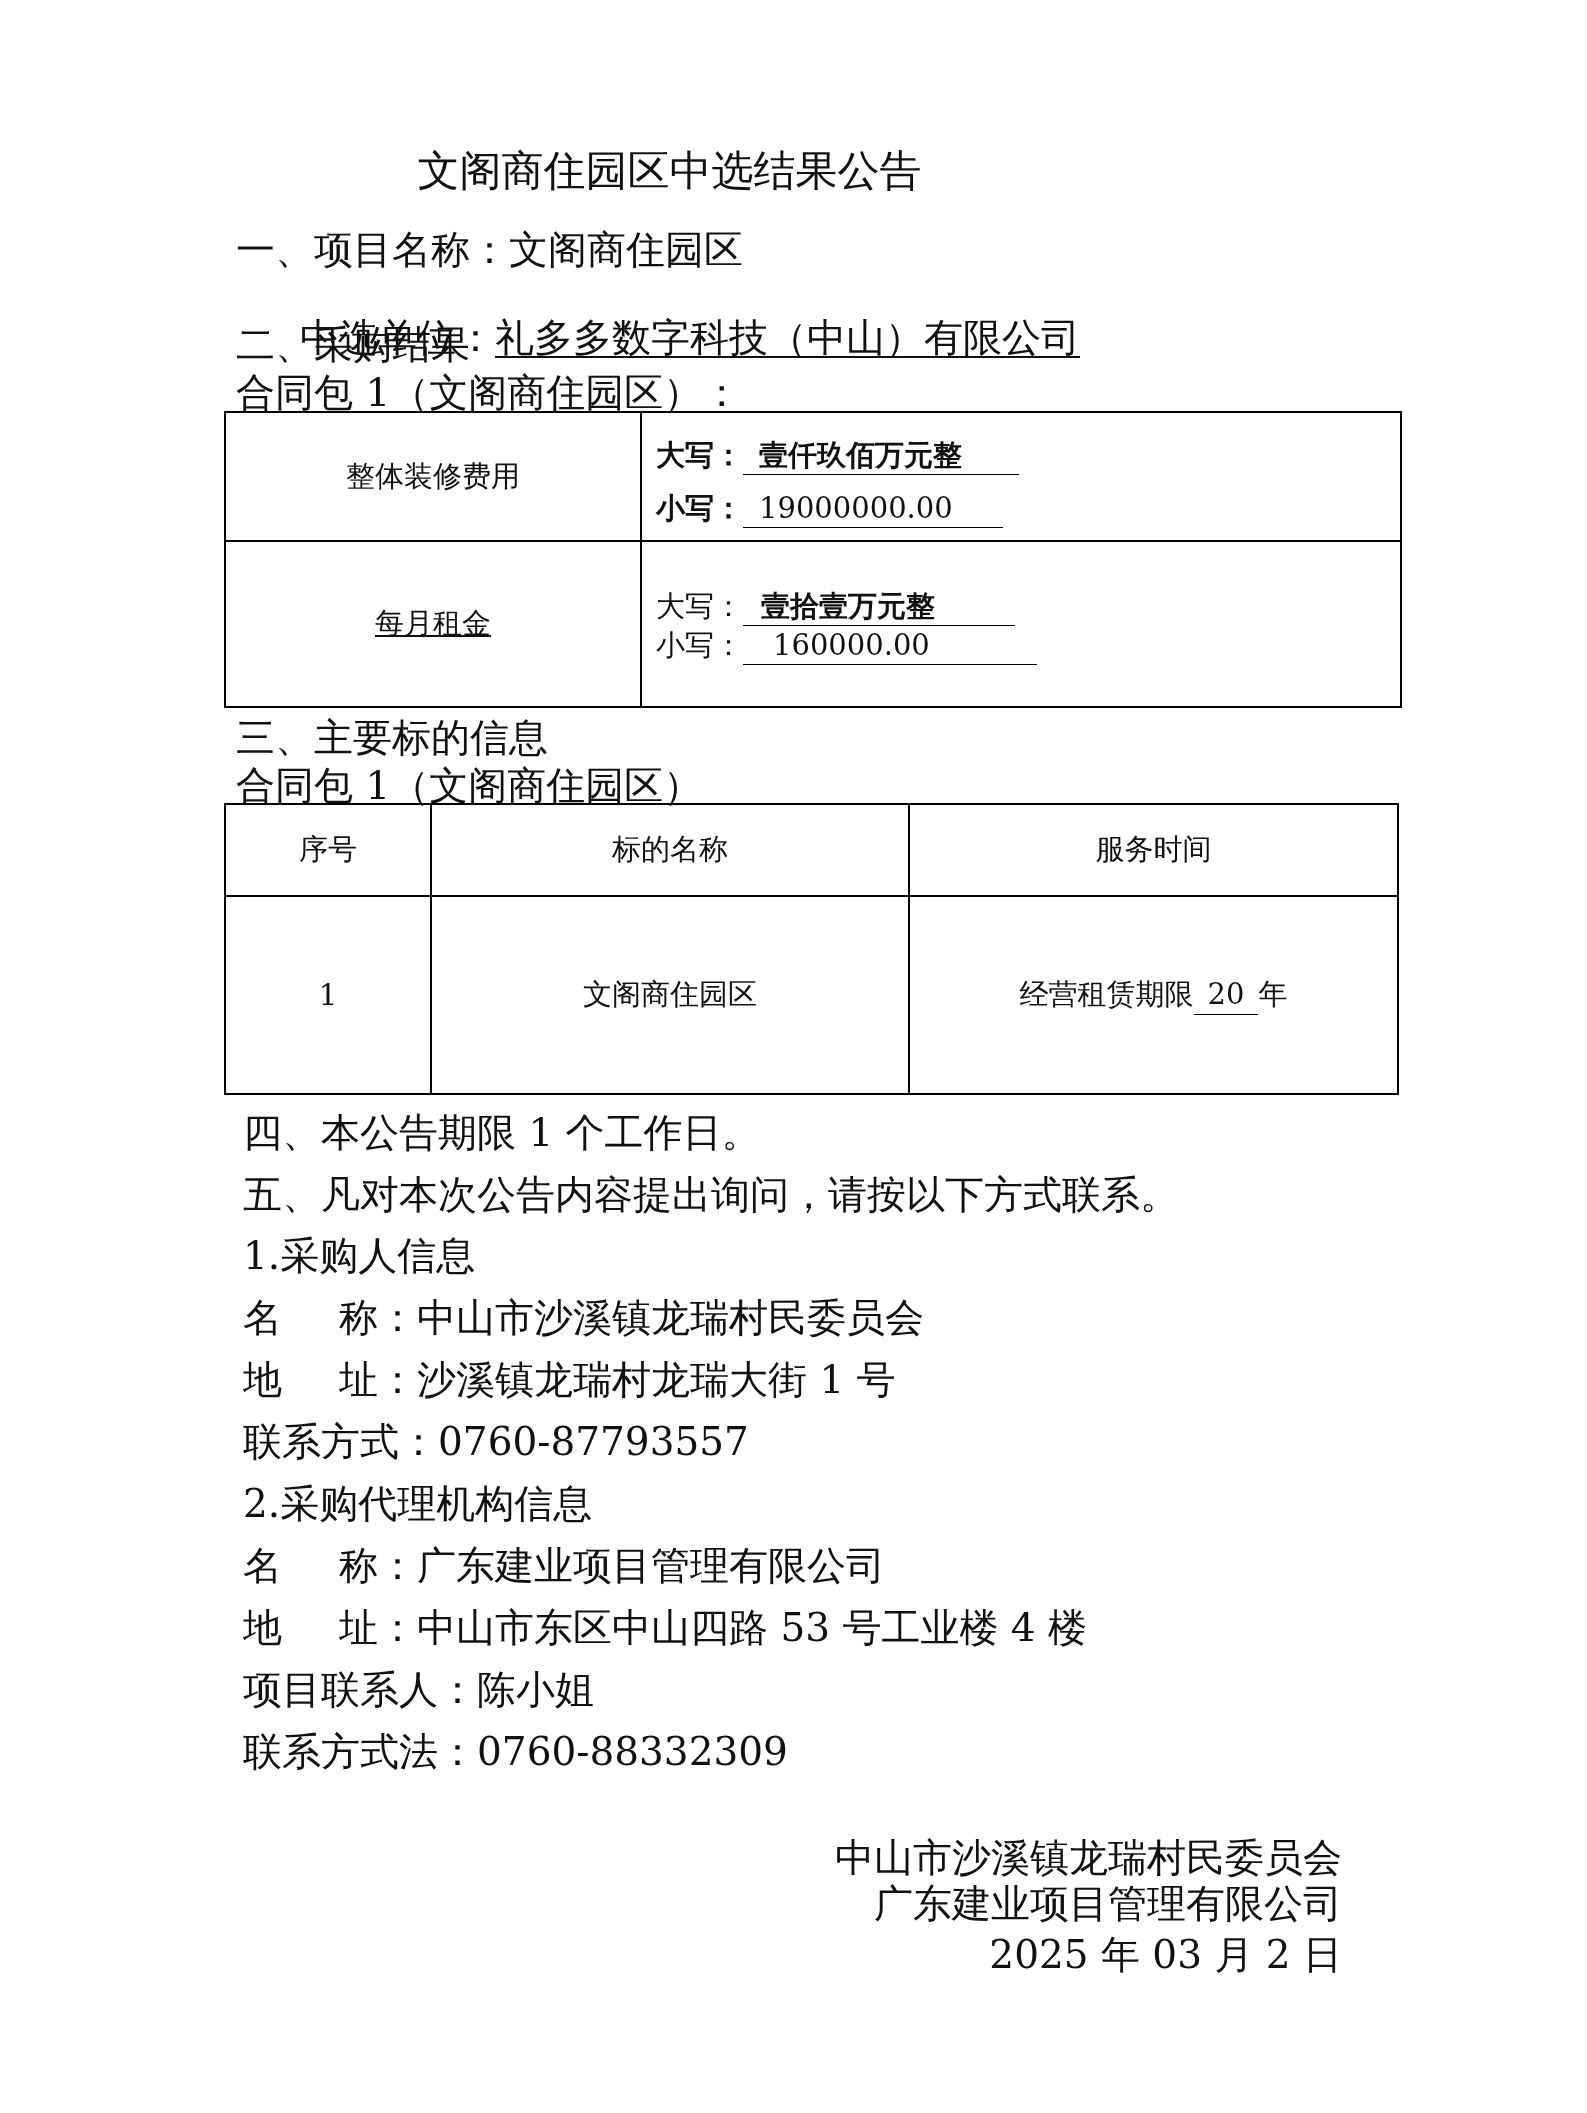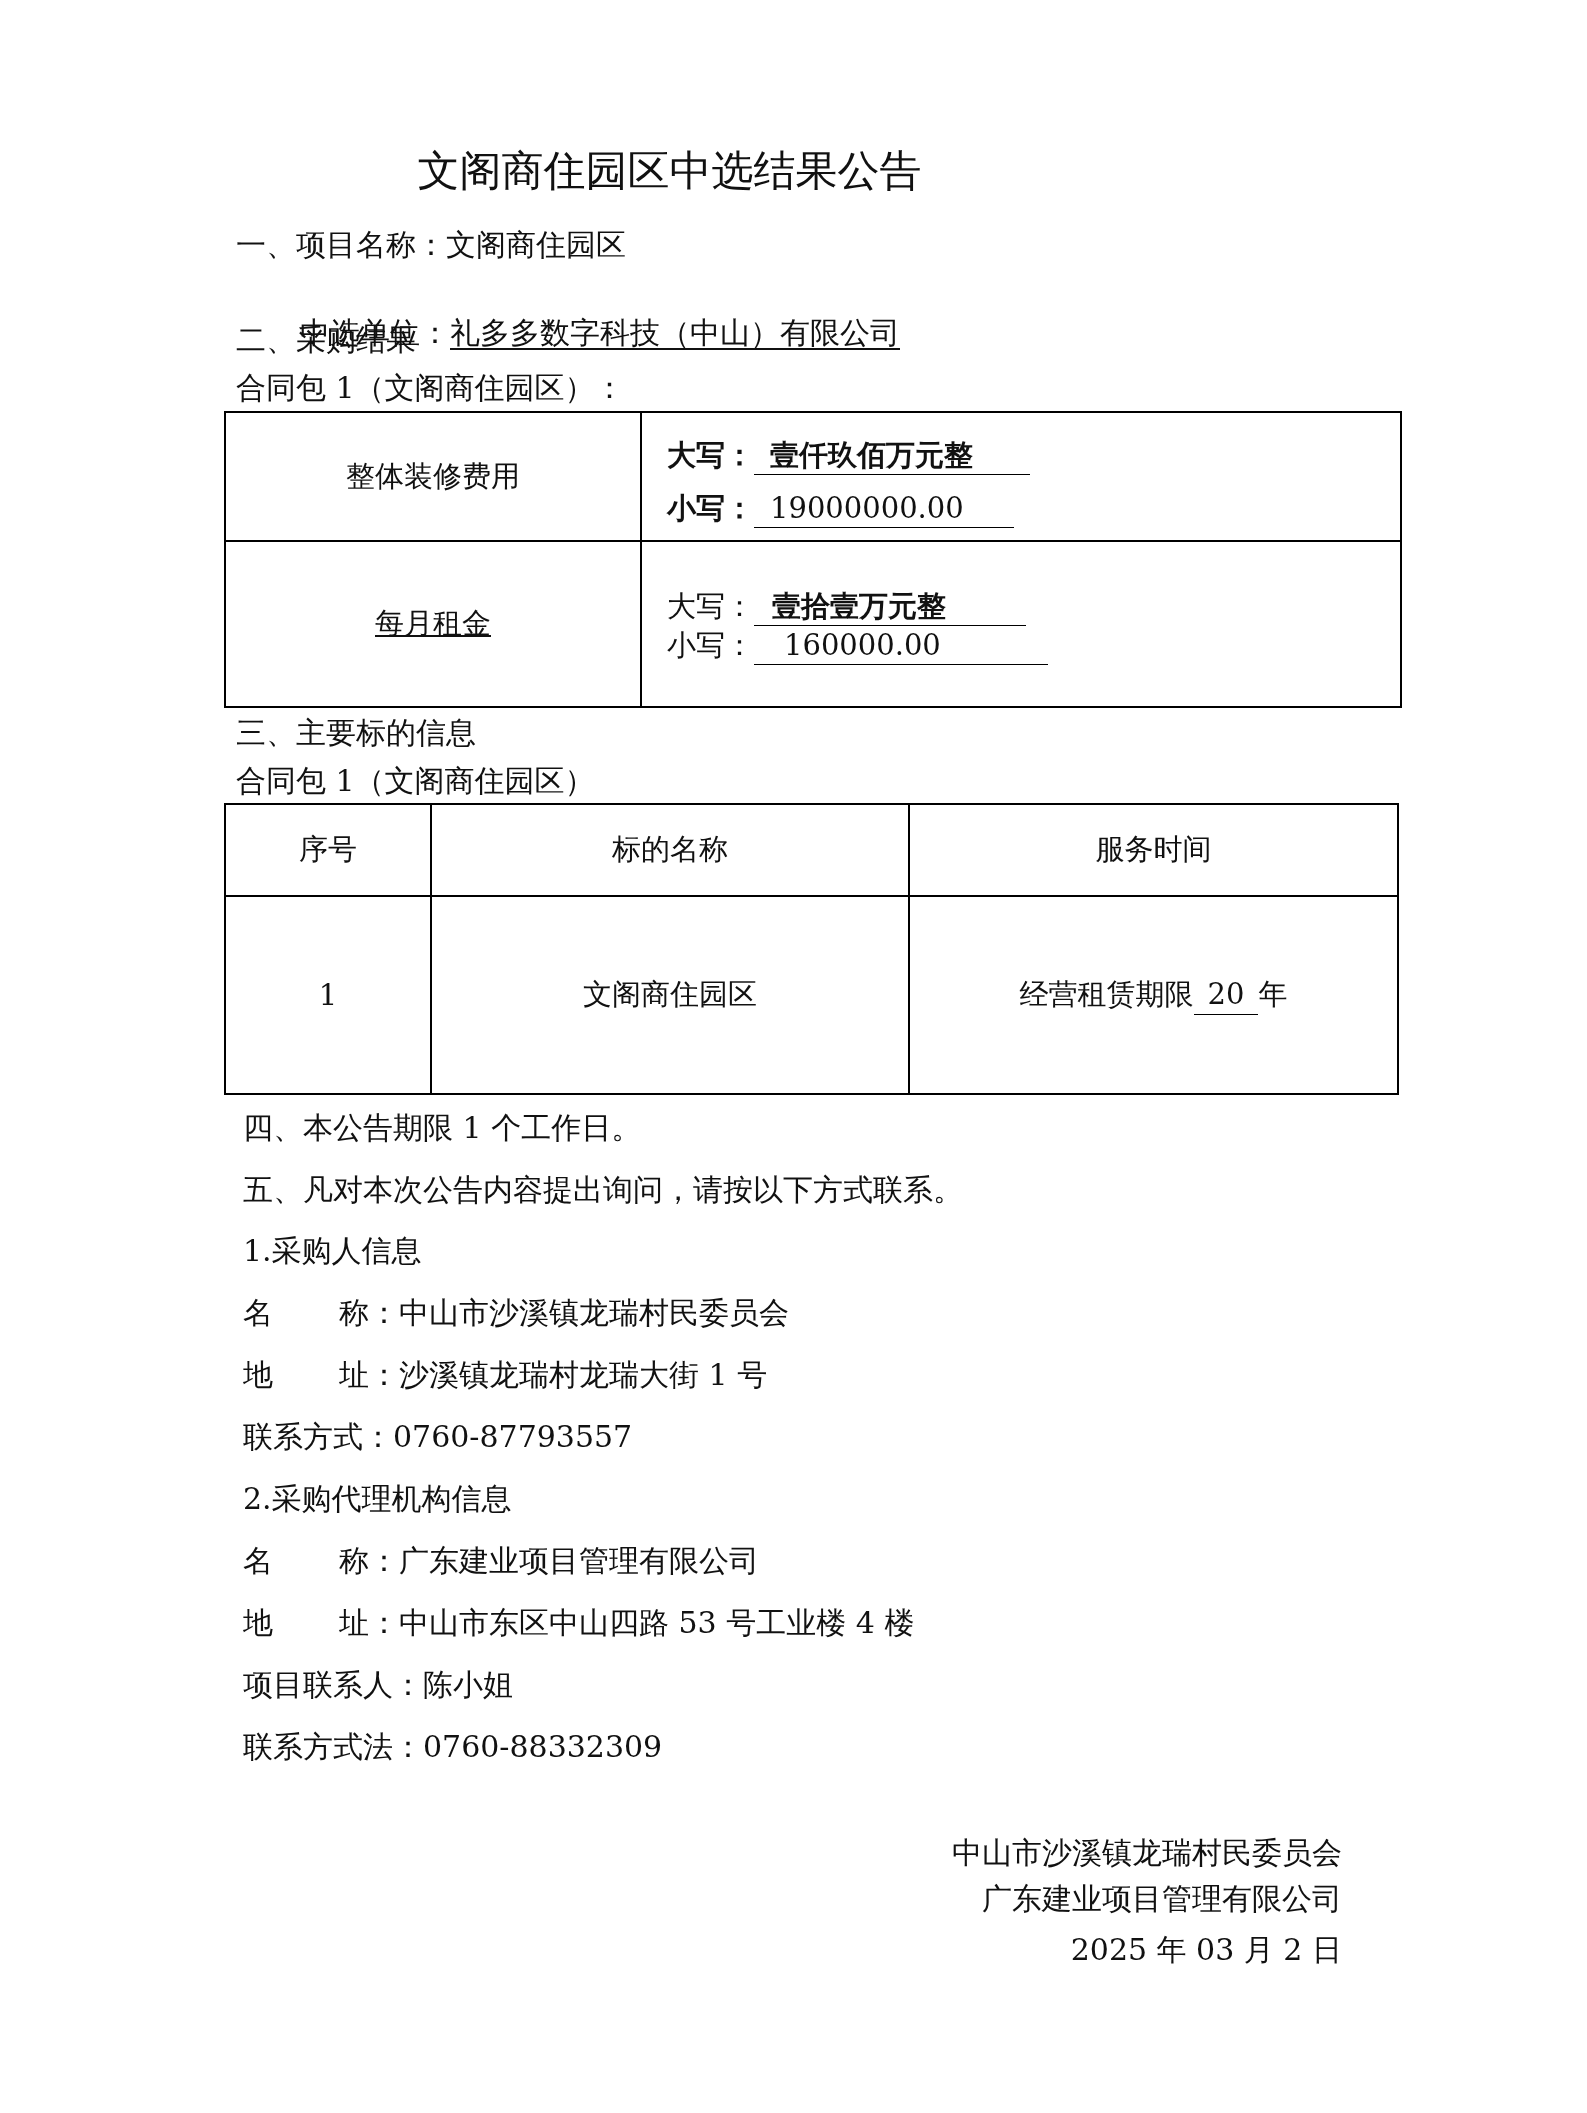--- a/index.html
+++ b/index.html
@@ -2,27 +2,27 @@
 <html><head>
 <meta charset="utf-8">
 <style>
   html, body { margin: 0; padding: 0; background: #ffffff; }
   body {
     width: 1587px; height: 2113px; position: relative; overflow: hidden;
     font-family: "DejaVu Serif", "Liberation Serif", serif;
     color: #111111;
   }
   .abs { position: absolute; white-space: nowrap; line-height: 1; }
-  .txt { font-size: 30px; }
+  .txt { font-size: 39px; }
   .title { font-size: 42px; left: 0; width: 1339px; text-align: center; top: 150px; }
   .u { text-decoration: underline; text-underline-offset: 5px; text-decoration-thickness: 1.5px; }
   .bold { font-weight: bold; }
   table.grid { position: absolute; border-collapse: collapse; table-layout: fixed; }
   table.grid td { border: 2.5px solid #000; padding: 0; font-size: 29px; text-align: center; vertical-align: middle; }
-  .cellbox { position: relative; height: 100%; margin-left: 11px; }
+  .cellbox { position: relative; height: 100%; }
   .line-row { position: absolute; left: 14px; white-space: nowrap; line-height: 1; font-size: 29px; }
   .fill { display: inline-block; border-bottom: 1.5px solid #000; padding-bottom: 4px; }
   .sig { right: 245px; text-align: right; }
 </style>
 </head>
 <body>
 
 <div class="abs title">文阁商住园区中选结果公告</div>
 
 <div class="abs txt" style="left:236px; top:230px;">

